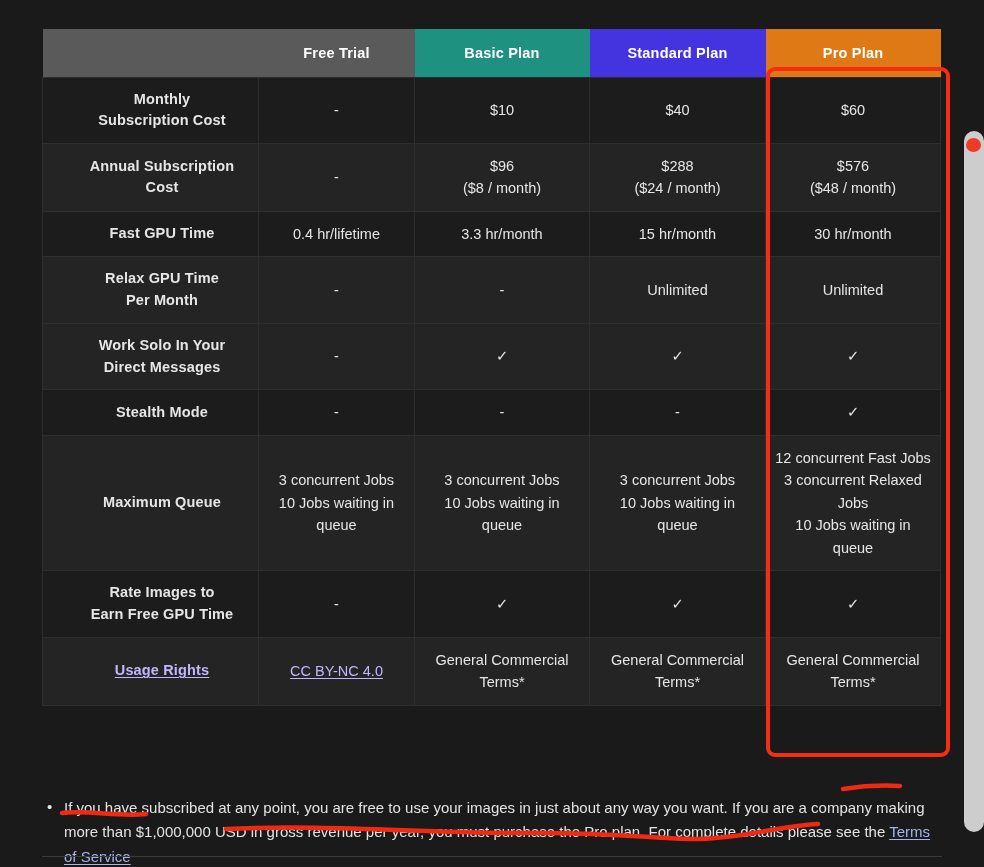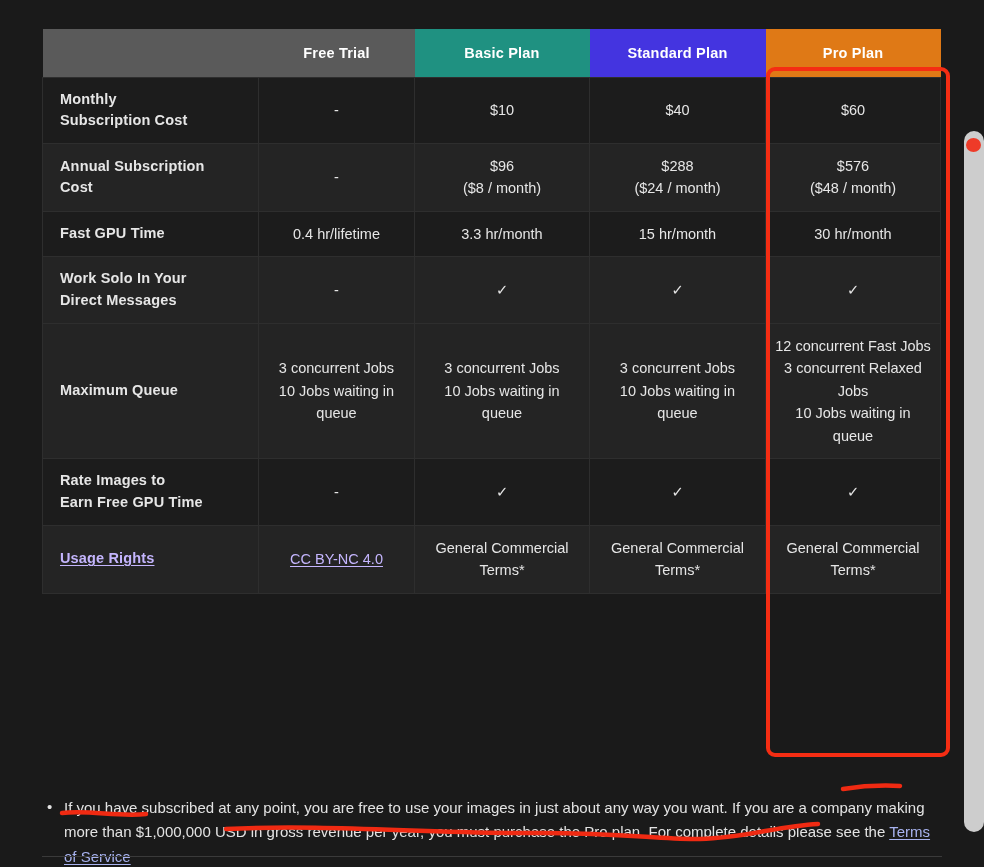--- a/index.html
+++ b/index.html
@@ -69,22 +69,22 @@
     text-align: center;
     vertical-align: middle;
     font-size: 14.5px;
     line-height: 1.55;
     color: #e6e6e6;
     padding: 11px 8px;
     font-weight: normal;
   }
 
   tbody td.feature {
-    text-align: left;
-    padding-left: 17px;
+    text-align: center;
+    padding-left: 33px;
     padding-right: 10px;
     font-weight: bold;
     font-size: 14.5px;
     color: #e6e6e6;
     letter-spacing: 0.15px;
     line-height: 1.5;
   }
 
   tbody tr.odd  td { background: #1c1c1c; }
   tbody tr.even td { background: #242424; }
@@ -239,33 +239,52 @@
         <tr class="odd">
           <td class="feature">
             <span class="cellline">Fast GPU Time</span>
           </td>
           <td>0.4 hr/lifetime</td>
           <td>3.3 hr/month</td>
           <td>15 hr/month</td>
           <td>30 hr/month</td>
         </tr>
 
+        <tr class="even">
+          <td class="feature">
+            <span class="cellline">Relax GPU Time</span>
+            <span class="cellline">Per Month</span>
+          </td>
+          <td>-</td>
+          <td>-</td>
+          <td>Unlimited</td>
+          <td>Unlimited</td>
+        </tr>
 
 
         <tr class="even">
           <td class="feature">
             <span class="cellline">Work Solo In Your</span>
             <span class="cellline">Direct Messages</span>
           </td>
           <td>-</td>
           <td class="check">✓</td>
           <td class="check">✓</td>
           <td class="check">✓</td>
         </tr>
 
+        <tr class="odd">
+          <td class="feature">
+            <span class="cellline">Stealth Mode</span>
+          </td>
+          <td>-</td>
+          <td>-</td>
+          <td>-</td>
+          <td class="check">✓</td>
+        </tr>
 
         <tr class="even">
           <td class="feature">
             <span class="cellline">Maximum Queue</span>
           </td>
           <td>
             <span class="cellline">3 concurrent Jobs</span>
             <span class="cellline">10 Jobs waiting in queue</span>
           </td>
           <td>

